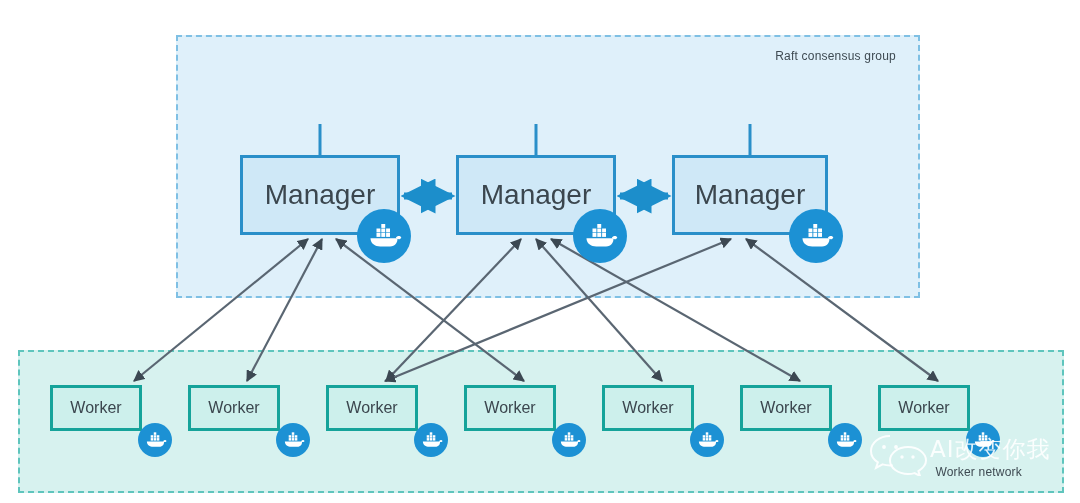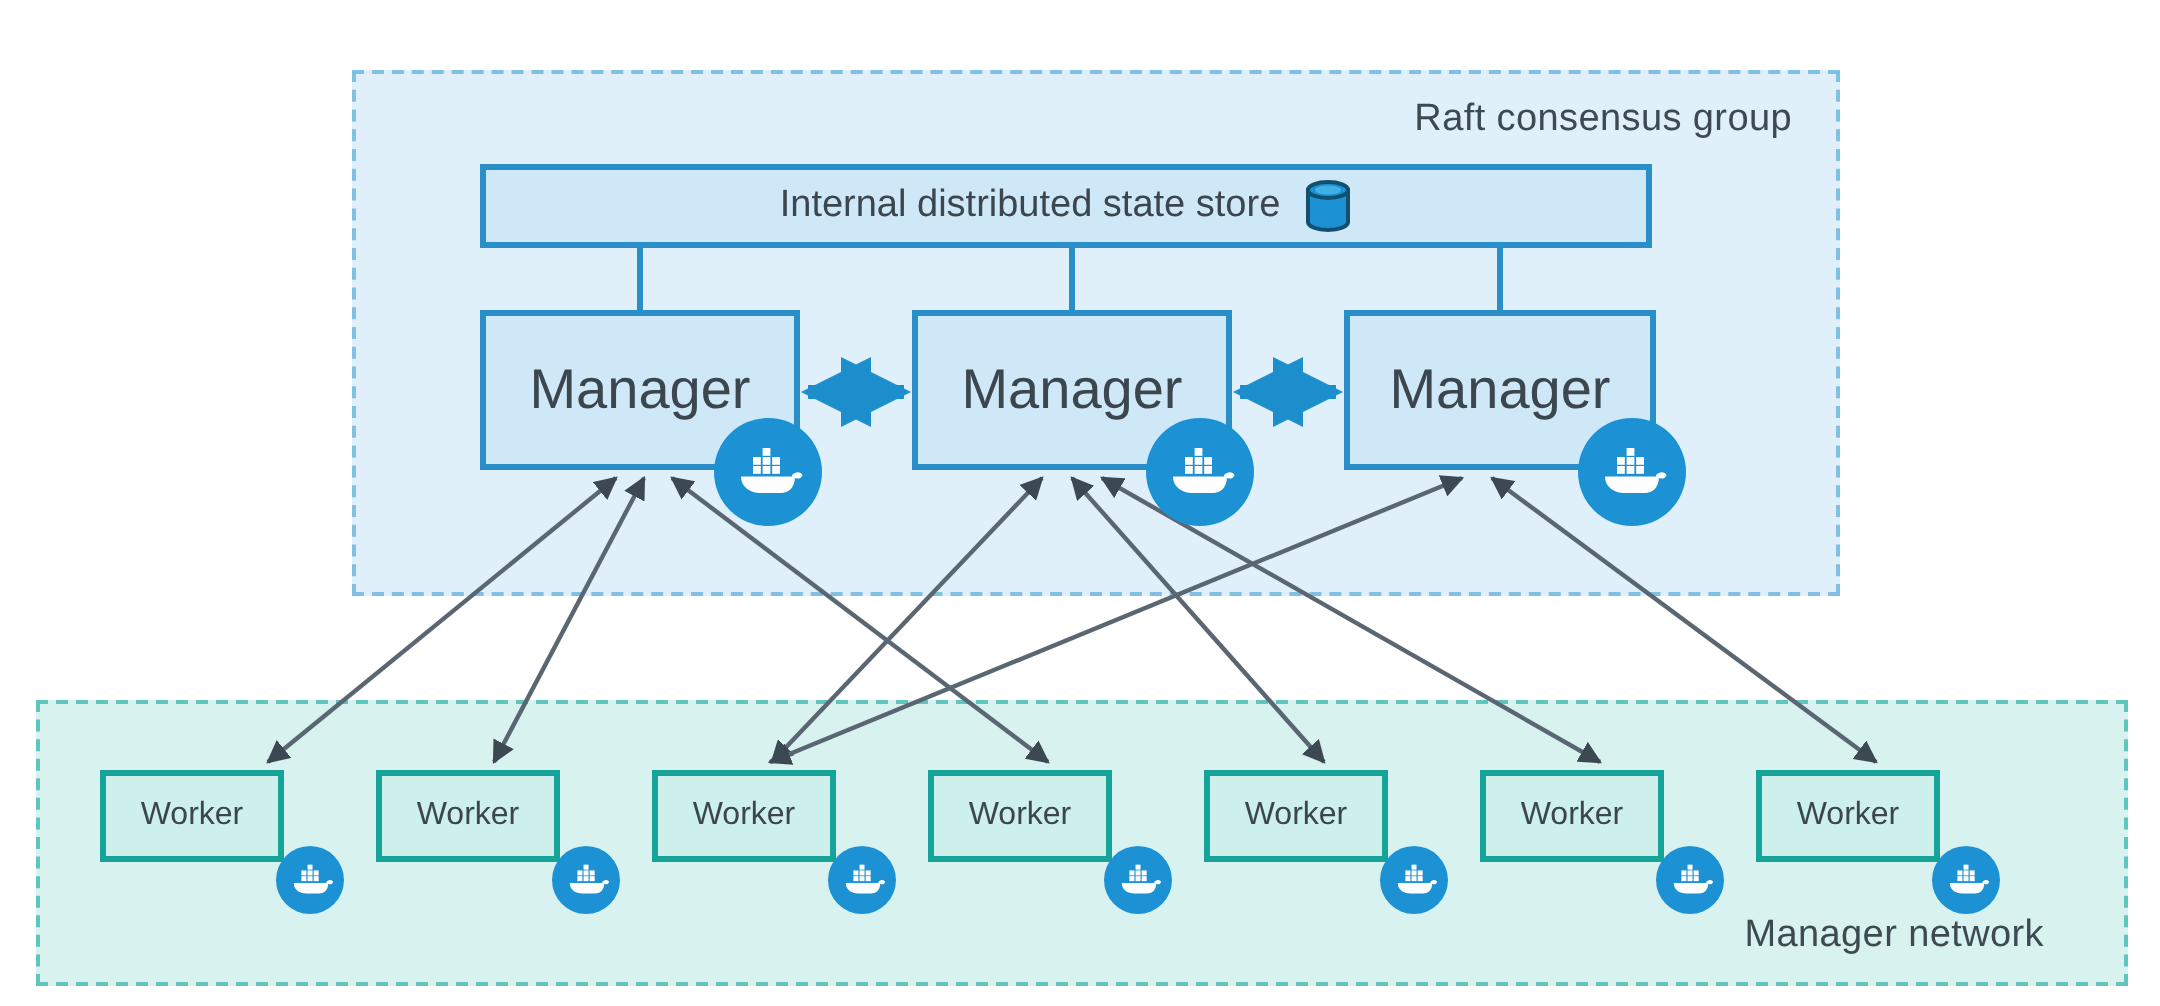--- a/index.html
+++ b/index.html
@@ -36,21 +36,21 @@
     top: 350px;
     width: 1046px;
     height: 143px;
     background: #d7f2ef;
     border-color: #5fc5bd;
   }
 
   .zone-label {
     position: absolute;
     color: #3e4a52;
-    font-size: 19px;
+    font-size: 12px;
     white-space: nowrap;
     letter-spacing: .2px;
     text-align: center;
   }
   #raft-label { right: 22px; top: 12px; }
   #gossip-label { right: 40px; bottom: 12px; }
 
   
   .blue-box {
     position: absolute;
@@ -153,40 +153,32 @@
 </head>
 <body>
 
 <div id="canvas">
 
   <div class="zone" id="raft-zone">
     <div class="zone-label" id="raft-label">Raft consensus group</div>
   </div>
 
   <div class="zone" id="gossip-zone">
-    <div class="zone-label" id="gossip-label">Manager network</div>
+    <div class="zone-label" id="gossip-label">Worker network</div>
   </div>
 
   <svg class="overlay" id="connectors">
     <g stroke="#2a8fc9" stroke-width="3" fill="none">
 
       <path d="M320,124 L320,155"></path>
       <path d="M536,124 L536,155"></path>
       <path d="M750,124 L750,155"></path>
     </g>
   </svg>
 
-  <div class="blue-box" id="state-store">
-    <span class="label">Internal distributed state store</span>
-    <svg id="db-icon" width="24" height="26" viewBox="0 0 24 26">
-      <path d="M2 5 L2 21 A10 4 0 0 0 22 21 L22 5 Z" fill="#1c91d4" stroke="#11506f" stroke-width="2"></path>
-      <ellipse cx="12" cy="5" rx="10" ry="4" fill="#1c91d4" stroke="#11506f" stroke-width="2"></ellipse>
-      <ellipse cx="12" cy="5" rx="6.5" ry="2.3" fill="#3fb0e4" stroke="none"></ellipse>
-    </svg>
-  </div>
 
   <div class="blue-box manager" id="manager-1">
     <span class="label">Manager</span>
   </div>
   <div class="blue-box manager" id="manager-2">
     <span class="label">Manager</span>
   </div>
   <div class="blue-box manager" id="manager-3">
     <span class="label">Manager</span>
   </div>
@@ -386,14 +378,29 @@
         <rect x="14" y="8" width="5.2" height="5.2"></rect>
           <rect x="20.4" y="8" width="5.2" height="5.2"></rect>
           <rect x="26.8" y="8" width="5.2" height="5.2"></rect>
         <rect x="20.4" y="2" width="5.2" height="5.2"></rect>
         <path d="M6 21 h36 c0 6 -3 11 -10 11 h-13 c-7 0 -13 -4 -13 -11 z"></path>
         <path d="M40 20 c3 -3 6 -2 7 0 c-1 3 -4 3 -7 1 z"></path>
       </g>
     </svg>
   </div>
 
+  <div id="watermark">
+    <svg width="62" height="44" viewBox="0 0 62 44">
+      <g fill="none" stroke="rgba(255,255,255,0.9)" stroke-width="2">
+        <path d="M22 4 C11 4 3 11 3 19 c0 4.6 2.7 8.7 6.9 11.3 L8 36 l6.6 -3.6 c2.3 .7 4.8 1.1 7.4 1.1 c.9 0 1.8 -.05 2.7 -.15"></path>
+        <path d="M40 15 C30 15 22 21 22 28.5 C22 36 30 42 40 42 c2.3 0 4.5 -.3 6.5 -.9 L52 44 l-1.6 -4.8 C54 36.8 58 33 58 28.5 C58 21 50 15 40 15 z"></path>
+      </g>
+      <g fill="rgba(255,255,255,0.9)">
+        <circle cx="16" cy="15" r="1.9"></circle>
+        <circle cx="28" cy="15" r="1.9"></circle>
+        <circle cx="34" cy="25" r="1.7"></circle>
+        <circle cx="45" cy="25" r="1.7"></circle>
+      </g>
+    </svg>
+    <div class="wm-text">AI改变你我</div>
+  </div>
 
 </div>
 
 </body></html>

